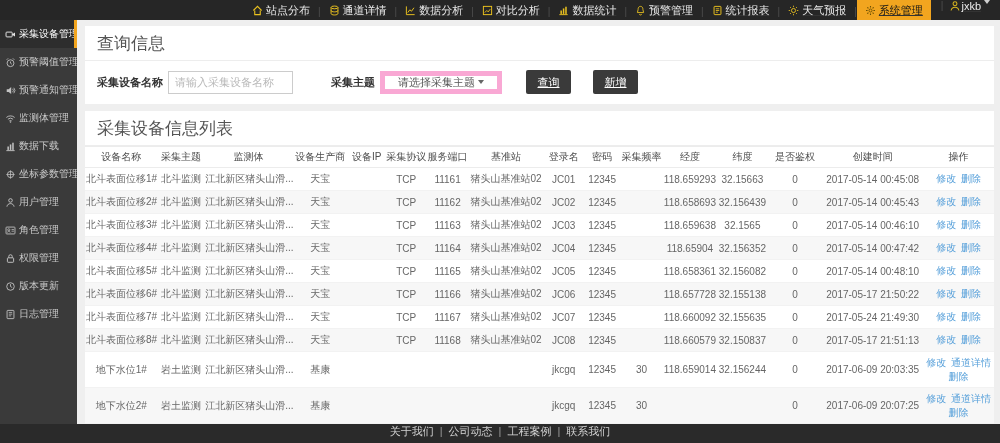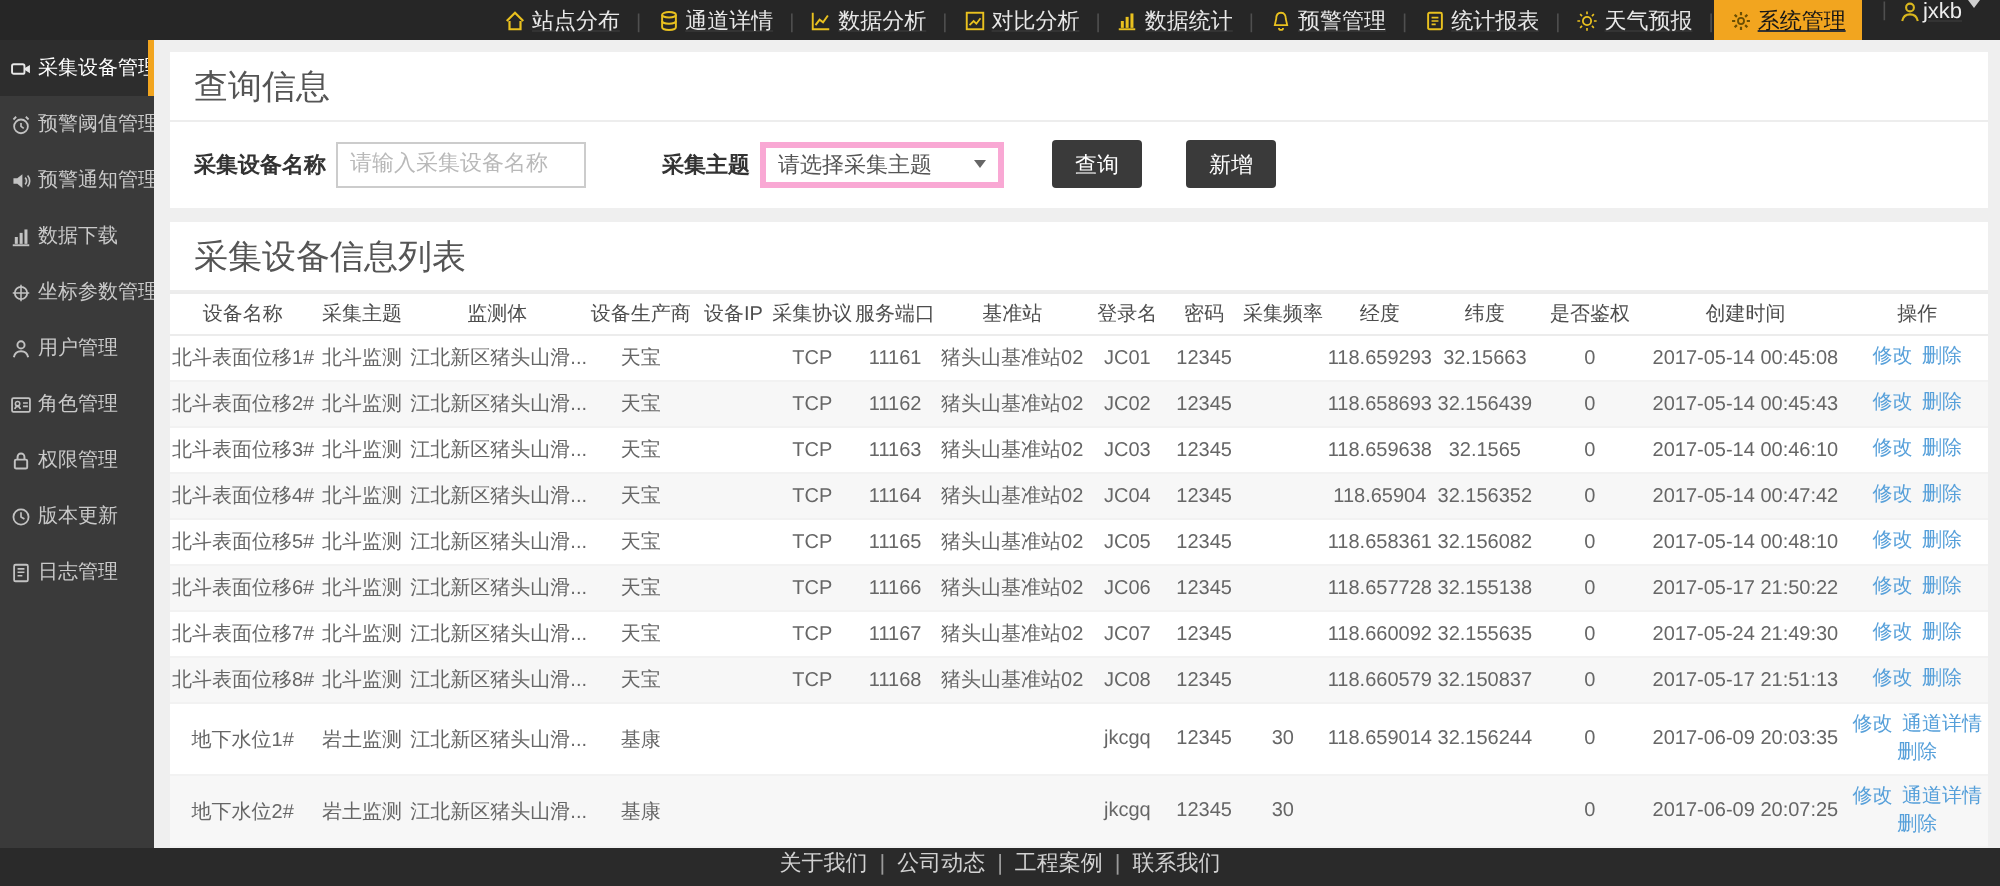--- a/index.html
+++ b/index.html
@@ -69,29 +69,30 @@
   .form-row { display: flex; align-items: center; padding: 9px 12px 10px; }
   .f-label { font-size: 11px; color: #333; font-weight: bold; margin-right: 5px; white-space: nowrap; }
   .lbl2 { margin-left: 38px; }
   .text-input {
     width: 125px; height: 23px; border: 1px solid #ccc;
     padding: 0 6px; font-size: 11px; color: #333;
     font-family: "Liberation Sans", "DejaVu Sans", sans-serif;
   }
   .text-input::placeholder { color: #b9b9b9; }
   .select-box {
-    width: 122px; height: 23px; border: 3px solid #f9a8d4;
-    display: flex; align-items: center; justify-content: space-between;
+    width: 122px; height: 23px; border: 5px solid #f9a8d4;
+    display: flex; align-items: center; justify-content: center;
     padding: 0 6px; font-size: 11px; color: #555; cursor: pointer; background: #fff;
   }
   .dark-btn {
     width: 45px; height: 24px; margin-left: 22px;
     background: #3a3a3a; color: #fff; border: none; border-radius: 2px;
     font-size: 11px; cursor: pointer;
     font-family: "Liberation Sans", "DejaVu Sans", sans-serif;
+    text-decoration: underline;
   }
   .btn-query { margin-left: 24px; }
 
   
   .device-table { width: 100%; border-collapse: collapse; table-layout: fixed; }
   .device-table th {
     font-size: 10px; color: #4d4d4d; font-weight: normal;
     height: 21px; border-top: 1px solid #ececec; border-bottom: 1px solid #ececec;
     white-space: nowrap; overflow: hidden; text-align: center;
   }
@@ -265,20 +266,29 @@
         <span class="side-label">预警阈值管理</span>
       </div>
       <div class="side-item">
         <span class="icon">
           <svg viewBox="0 0 16 16">
             <path d="M2.5 6v4h2.8L9 13V3L5.3 6z" fill="currentColor"></path>
             <path d="M11 5.5a3.5 3.5 0 010 5M12.8 4a6 6 0 010 8" fill="none" stroke="currentColor" stroke-width="1.2"></path>
           </svg>
         </span>
         <span class="side-label">预警通知管理</span>
+      </div>
+      <div class="side-item">
+        <span class="icon">
+          <svg viewBox="0 0 16 16">
+            <path d="M2 6.5a9 9 0 0112 0M4.2 9a6 6 0 017.6 0M6.4 11.4a3 3 0 013.2 0" fill="none" stroke="currentColor" stroke-width="1.3"></path>
+            <circle cx="8" cy="13.2" r="1.1" fill="currentColor"></circle>
+          </svg>
+        </span>
+        <span class="side-label">监测体管理</span>
       </div>
       <div class="side-item">
         <span class="icon">
           <svg viewBox="0 0 16 16">
             <path d="M2 14h12" stroke="currentColor" stroke-width="1.4"></path>
             <rect x="3.5" y="8" width="2.2" height="5" fill="currentColor"></rect>
             <rect x="7" y="5" width="2.2" height="8" fill="currentColor"></rect>
             <rect x="10.5" y="2.5" width="2.2" height="10.5" fill="currentColor"></rect>
           </svg>
         </span>

